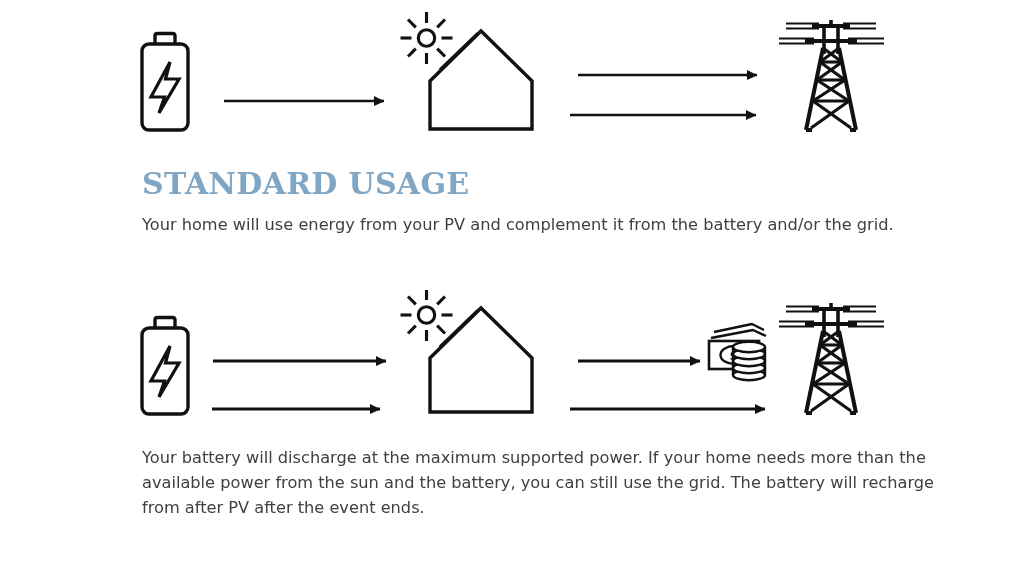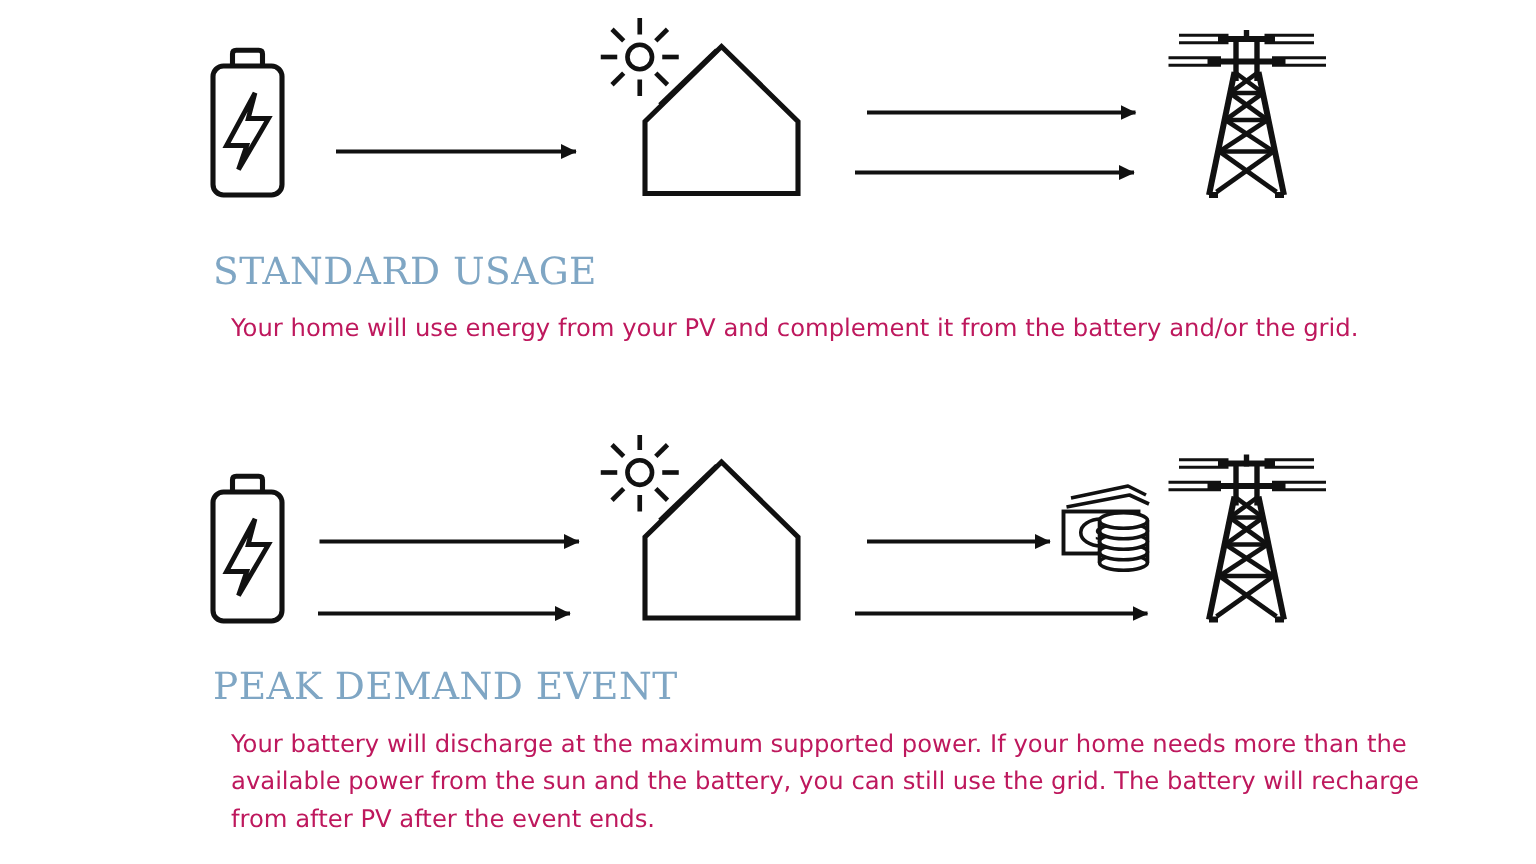--- a/index.html
+++ b/index.html
@@ -49,34 +49,34 @@
   .textblock {
     position: absolute;
     left: 142px;
     width: 840px;
   }
   #text-standard { top: 168px; }
   #text-peak     { top: 160px; }
 
   .headline {
     font-family: "DejaVu Serif", "Liberation Serif", serif;
-    font-weight: normal;
-    font-size: 25px;
+    font-weight: bold;
+    font-size: 30px;
     letter-spacing: 0.3px;
     line-height: 1.05;
     margin: 0 0 12px 0;
     white-space: nowrap;
   }
 
   .body-copy {
     font-family: "DejaVu Sans", "Liberation Sans", sans-serif;
     font-size: 16.2px;
     line-height: 25px;
-    color: #be185d;
-    margin: 12px;
+    color: #404040;
+    margin: 0;
     max-width: 812px;
   }
 </style>
 </head>
 <body>
 
 <div class="canvas">
 
   <section class="section" id="section-standard">
 
@@ -289,18 +289,17 @@
             <line x1="813" y1="94" x2="851" y2="121"></line>
             <line x1="849" y1="94" x2="811" y2="121"></line>
             <line x1="823" y1="41" x2="842" y2="55"></line>
             <line x1="839" y1="41" x2="820" y2="55"></line>
           </g>
         </g>
       </svg>
     </div>
 
     <div class="textblock" id="text-peak">
-      <h2 class="headline" style="color:#7FA6C4">PEAK DEMAND EVENT</h2>
       <p class="body-copy">Your battery will discharge at the maximum supported power. If your home needs more than the available power from the sun and the battery, you can still use the grid. The battery will recharge from after PV after the event ends.</p>
     </div>
   </section>
 
 </div>
 
 </body></html>

